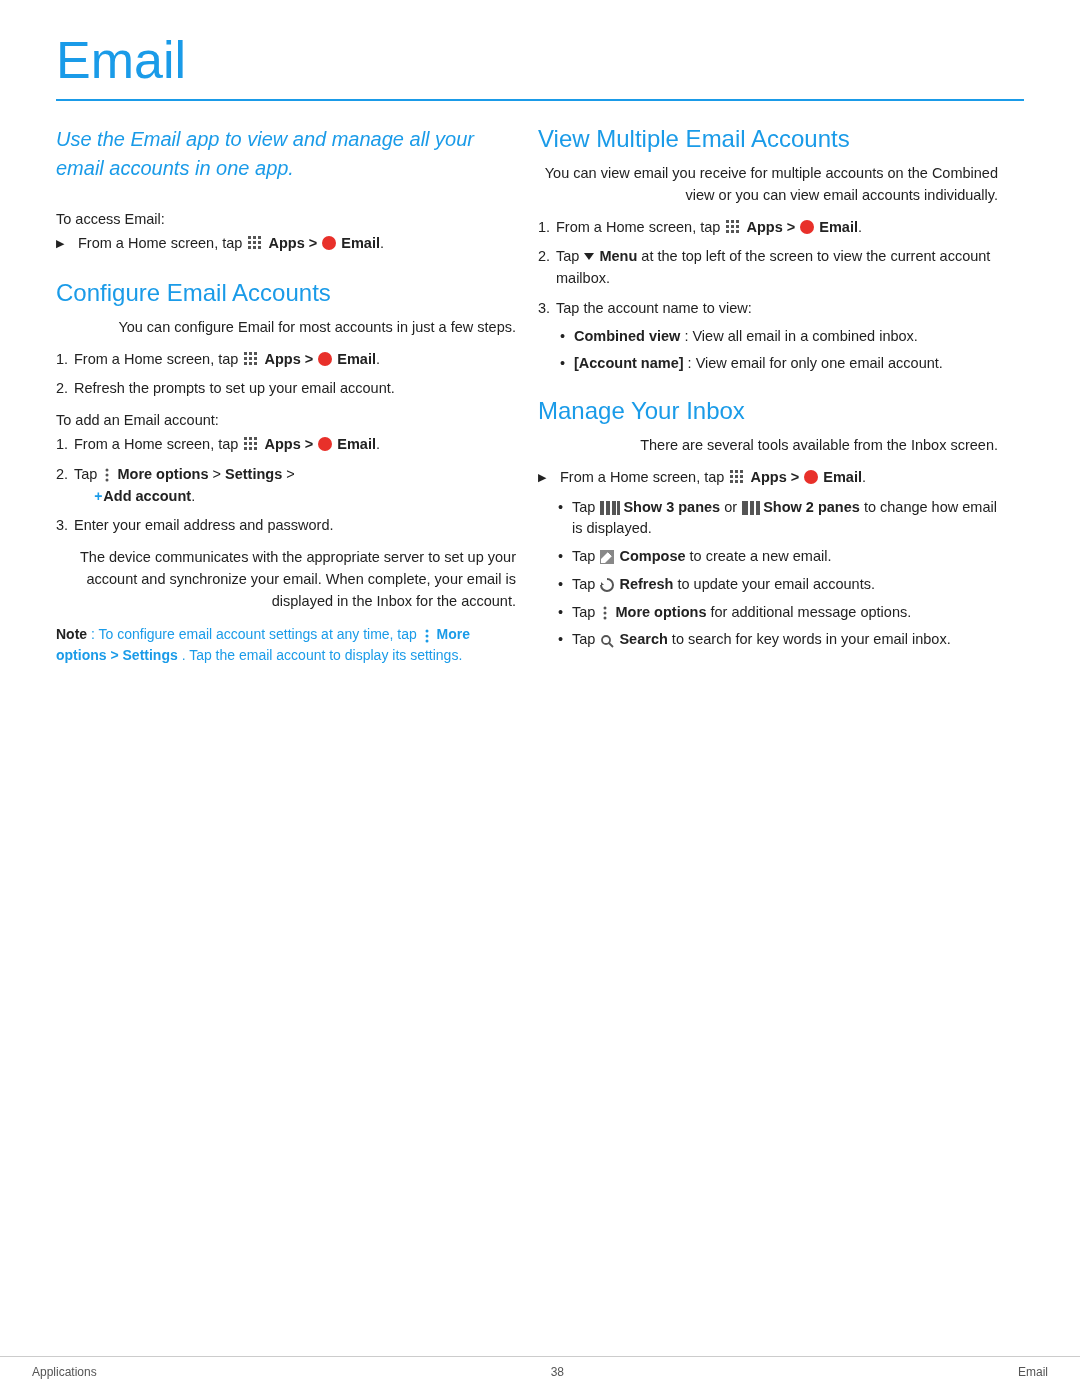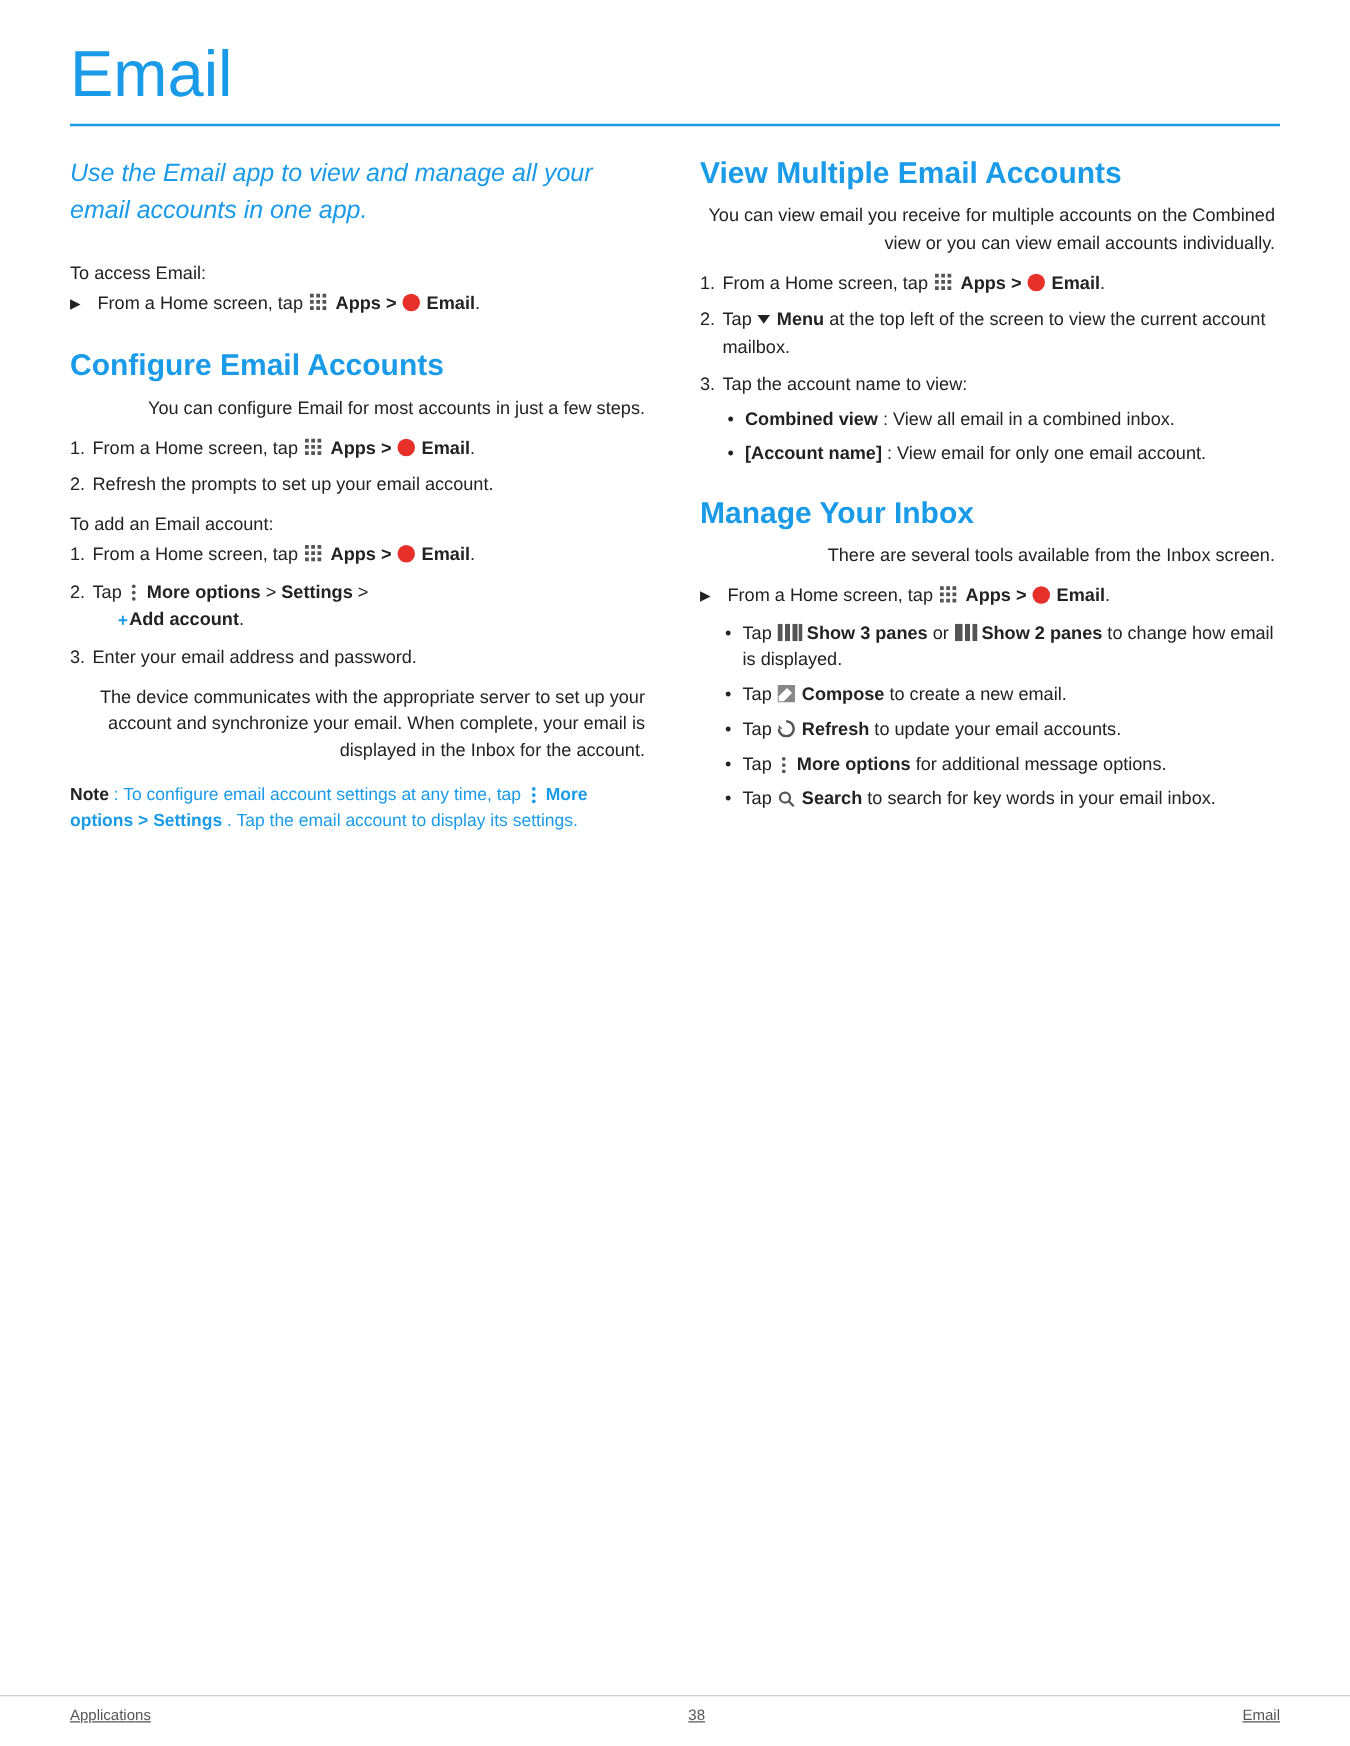--- a/index.html
+++ b/index.html
@@ -31,21 +31,21 @@
     }
     .header-divider {
       border: none;
       border-top: 2px solid #1a9be8;
       margin: 8px 0 24px 0;
     }
     
     .columns {
       display: flex;
       padding: 0 56px;
-      gap: 44px;
+      gap: 22px;
       margin-top: 8px;
     }
     .col-left {
       flex: 1;
       max-width: 460px;
     }
     .col-right {
       flex: 1;
       max-width: 460px;
     }
@@ -53,21 +53,21 @@
     .intro-text {
       font-size: 20px;
       font-style: italic;
       color: #1a9be8;
       line-height: 1.45;
       margin-bottom: 28px;
     }
     
     .section-title {
       font-size: 24px;
-      font-weight: 700;
+      font-weight: 400;
       color: #1a9be8;
       margin-bottom: 10px;
       margin-top: 4px;
     }
     
     .body-text {
       font-size: 14.5px;
       color: #222;
       line-height: 1.5;
       margin-bottom: 10px;
@@ -255,29 +255,28 @@
     .note-text .bold-blue {
       font-weight: bold;
       color: #1a9be8;
     }
     
     .footer {
       position: absolute;
       bottom: 18px;
       left: 0;
       right: 0;
-      padding: 0 56px;
+      padding: 0 32px;
       display: flex;
       justify-content: space-between;
       align-items: center;
       font-size: 12px;
       color: #555;
       border-top: 1px solid #ccc;
       padding-top: 8px;
-      text-decoration: underline;
     }
   </style>
 </head>
 <body>
 
 <div class="page">
 
   <div class="page-header">
     <div class="page-title">Email</div>
     <hr class="header-divider">

